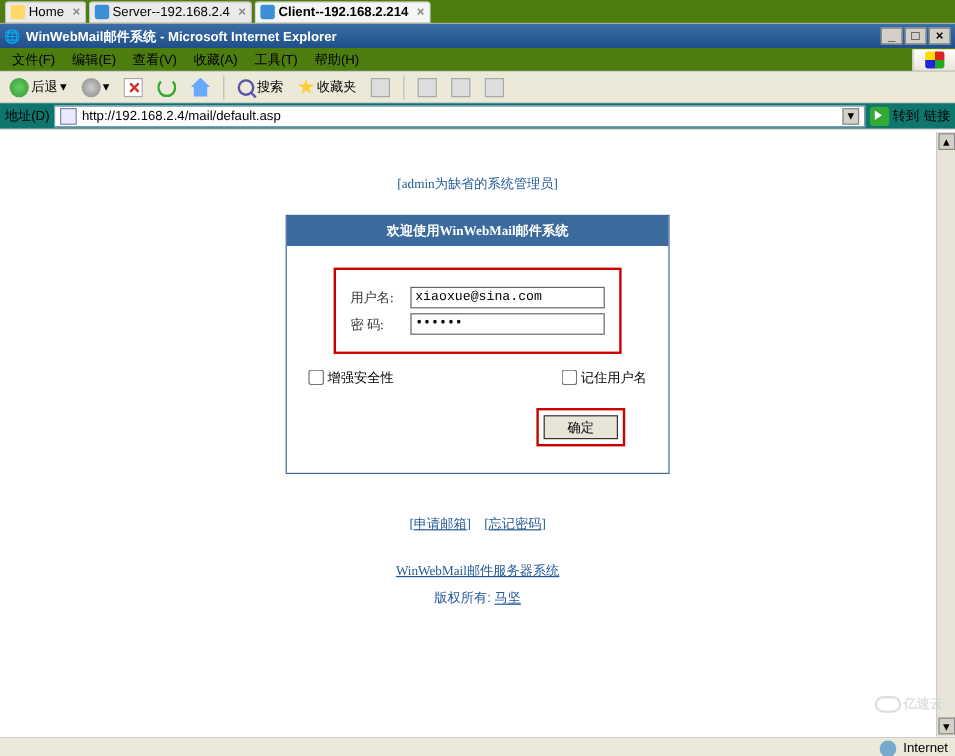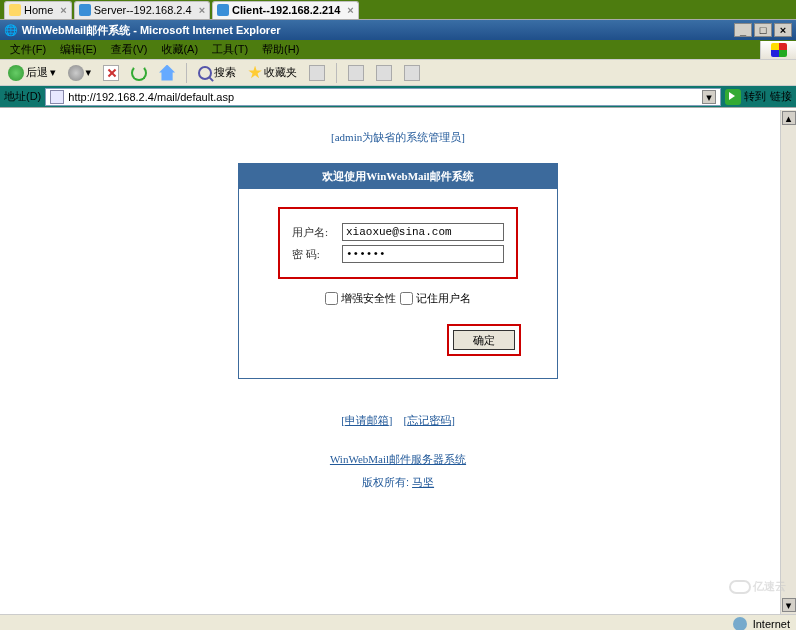--- a/index.html
+++ b/index.html
@@ -46,29 +46,29 @@
 .addr-bar { display: flex; align-items: center; height: 22px; background: #0f766e; border-bottom: 1px solid #aaa; padding: 0 4px; gap: 4px; }
 .addr-input { flex: 1; height: 18px; background: #fff; border: 1px solid #7f9db9; display: flex; align-items: center; padding: 0 4px; gap: 4px; }
 .addr-input .pg-ic { width: 14px; height: 14px; background: #e8e8ff; border: 1px solid #88a; }
 .addr-input .dd { margin-left: auto; width: 14px; height: 14px; background: #d4d0c8; border: 1px solid #888; text-align: center; line-height: 12px; }
 .go-btn { display: flex; align-items: center; gap: 3px; cursor: pointer; }
 .go-ic { width: 16px; height: 16px; background: #3a3; border-radius: 3px; position: relative; }
 .go-ic::after{content:"";position:absolute;left:4px;top:3px;border:4px solid transparent;border-left:6px solid #fff;}
 
 
 .content { background: #fff; height: 506px; overflow: hidden; text-align: center; position: relative; border-top: 2px solid #fff; }
-.admin-note { color: #235a9a; margin-top: 20px; font-family: "SimSun"; }
+.admin-note { color: #235a9a; margin-top: 36px; font-family: "SimSun"; }
 .login-panel { width: 320px; margin: 18px auto 0; border: 1px solid #3c6a9c; }
 .login-head { background: #3c6a9c; color: #fff; font-weight: bold; padding: 5px 0; font-family: "SimSun"; }
 .login-body { padding: 18px 18px 22px; }
 .red-box { border: 2px solid #c00; padding: 10px 12px; text-align: left; width: 240px; margin: 0 auto; }
 .field { display: flex; align-items: center; margin: 4px 0; }
 .field label { width: 50px; color: #333; font-family: "SimSun"; }
 .field input { flex: 1; height: 18px; border: 1px solid #666; padding: 0 3px; font-family: "Courier New", monospace; font-size: 11px; }
-.checks { margin: 12px 0 0; display: flex; gap: 4px; justify-content: center; font-family: "SimSun"; }
+.checks { margin: 12px 0 0; display: flex; gap: 4px; justify-content: space-between; font-family: "SimSun"; }
 .checks label { display: flex; align-items: center; gap: 3px; }
 .btn-row { text-align: right; margin-top: 18px; padding-right: 18px; }
 .ok-wrap { display: inline-block; border: 2px solid #c00; padding: 4px; }
 .ok-btn { width: 62px; height: 20px; background: #e8e4d8; border: 1px solid #333; cursor: pointer; font-family: "SimSun"; }
 .links { margin-top: 34px; color: #235a9a; font-family: "SimSun"; }
 .links a, .footer-link { color: #235a9a; text-decoration: underline; cursor: pointer; }
 .foot-txt { margin-top: 24px; color: #235a9a; text-decoration: underline; font-family: "SimSun"; cursor: pointer; }
 .foot-copy { margin-top: 8px; color: #235a9a; font-family: "SimSun"; }
 .foot-copy a { color: #235a9a; text-decoration: underline; }
 .scrollbar{position:absolute;right:0;top:0;width:16px;height:100%;background:#e8e4d8;border-left:1px solid #ccc;}

